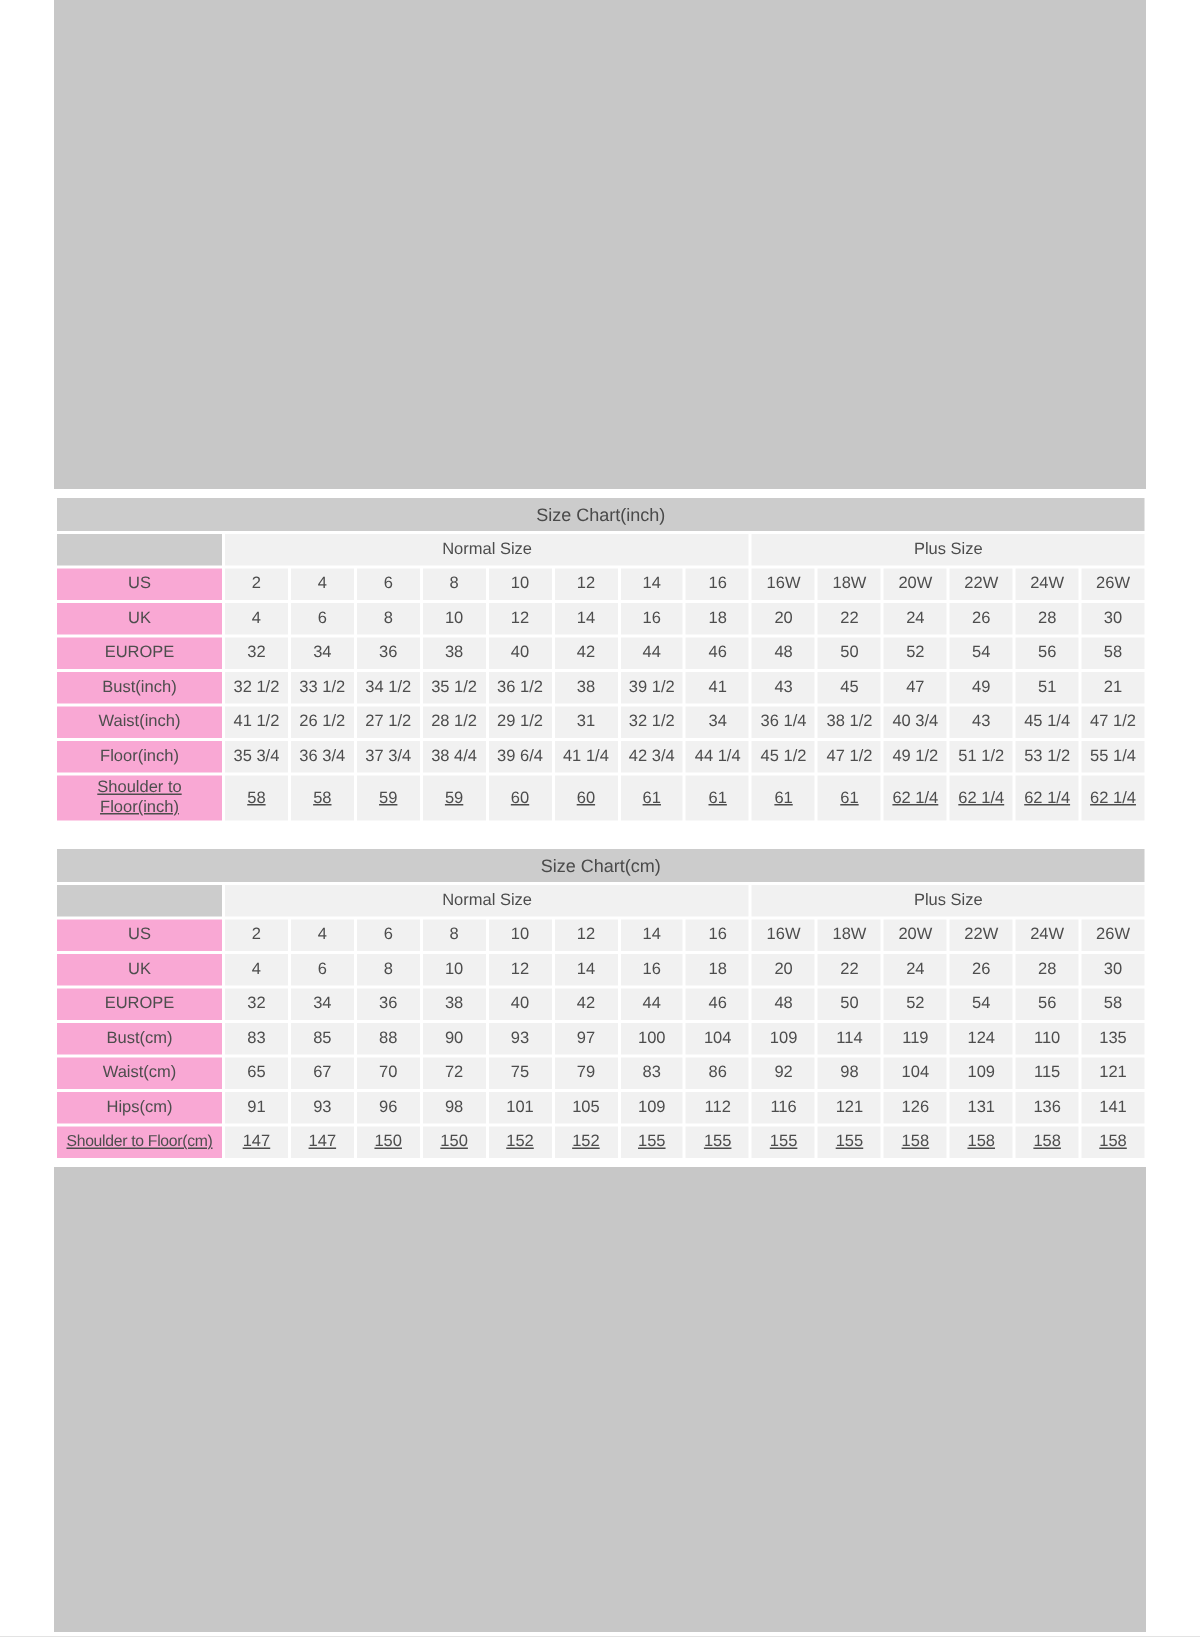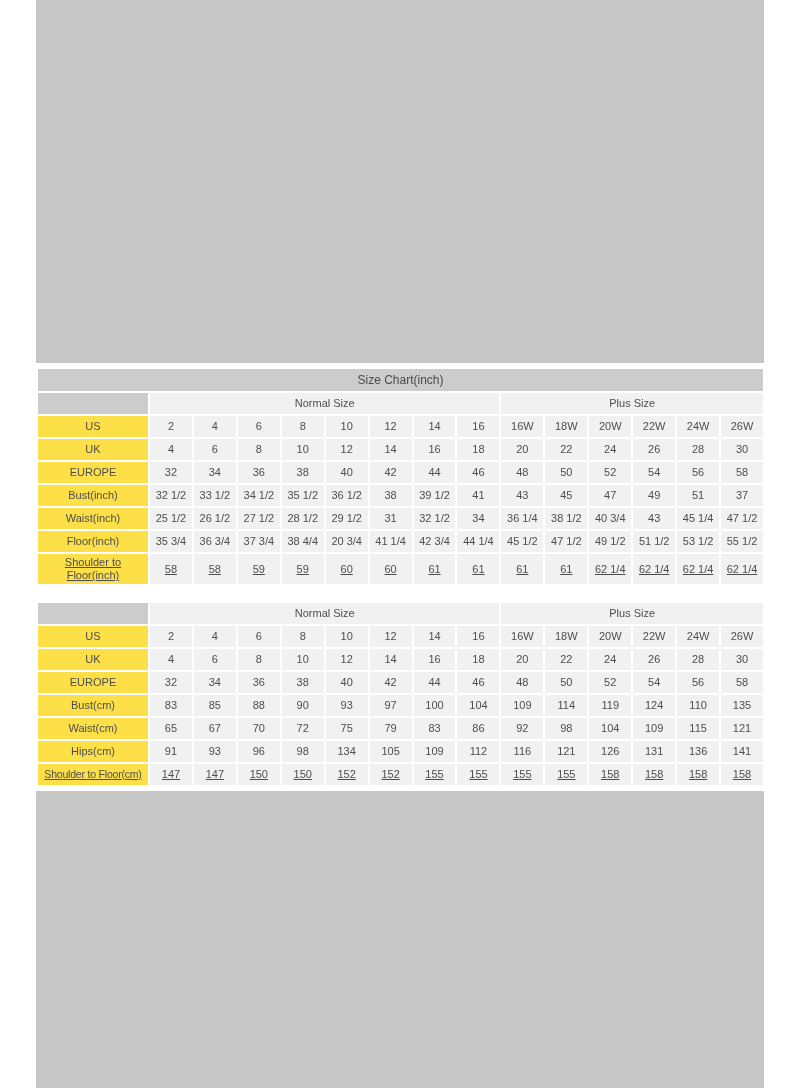--- a/index.html
+++ b/index.html
@@ -12,21 +12,20 @@
   .photo {
     width: 728px; height: 1088px;
     margin: 0 auto;
     background: #c7c7c7;
     padding-top: 326px;
     box-sizing: border-box;
   }
   .chart-section {
     background: #ffffff;
     padding: 6px 1px 6px 2px;
-    margin-top: 37px;
   }
   .size-table { background: #ffffff; }
   .size-table + .size-table { margin-top: 19px; }
   .title-bar {
     background: #cccccc;
     height: 22px; line-height: 22px;
     text-align: center;
     font-size: 12px;
     color: #4a4a4a;
     margin-bottom: 2px;
@@ -40,21 +39,21 @@
   .trow:last-child { margin-bottom: 0; text-decoration: underline; }
   .cell {
     display: flex; align-items: center; justify-content: center;
     min-height: 21px;
     font-size: 11px;
     text-align: center;
     line-height: 13px;
     padding: 2px 2px;
     box-sizing: border-box;
   }
-  .label { background: #fde047; }
+  .label { background: #f9a8d4; }
   .val { background: #f1f1f1; }
   .ghead { background: #cccccc; }
   
   .size-table:nth-of-type(2) .trow:last-child .label {
     white-space: nowrap;
     font-size: 10.5px;
     letter-spacing: -0.2px;
   }
 </style>
 </head>
@@ -129,55 +128,55 @@
             <div class="cell val">35 1/2</div>
             <div class="cell val">36 1/2</div>
             <div class="cell val">38</div>
             <div class="cell val">39 1/2</div>
             <div class="cell val">41</div>
             <div class="cell val">43</div>
             <div class="cell val">45</div>
             <div class="cell val">47</div>
             <div class="cell val">49</div>
             <div class="cell val">51</div>
-            <div class="cell val">37</div>
+            <div class="cell val">21</div>
           </div>
           <div class="trow">
             <div class="cell label">Waist(inch)</div>
-            <div class="cell val">25 1/2</div>
+            <div class="cell val">41 1/2</div>
             <div class="cell val">26 1/2</div>
             <div class="cell val">27 1/2</div>
             <div class="cell val">28 1/2</div>
             <div class="cell val">29 1/2</div>
             <div class="cell val">31</div>
             <div class="cell val">32 1/2</div>
             <div class="cell val">34</div>
             <div class="cell val">36 1/4</div>
             <div class="cell val">38 1/2</div>
             <div class="cell val">40 3/4</div>
             <div class="cell val">43</div>
             <div class="cell val">45 1/4</div>
             <div class="cell val">47 1/2</div>
           </div>
           <div class="trow">
             <div class="cell label">Floor(inch)</div>
             <div class="cell val">35 3/4</div>
             <div class="cell val">36 3/4</div>
             <div class="cell val">37 3/4</div>
             <div class="cell val">38 4/4</div>
-            <div class="cell val">20 3/4</div>
+            <div class="cell val">39 6/4</div>
             <div class="cell val">41 1/4</div>
             <div class="cell val">42 3/4</div>
             <div class="cell val">44 1/4</div>
             <div class="cell val">45 1/2</div>
             <div class="cell val">47 1/2</div>
             <div class="cell val">49 1/2</div>
             <div class="cell val">51 1/2</div>
             <div class="cell val">53 1/2</div>
-            <div class="cell val">55 1/2</div>
+            <div class="cell val">55 1/4</div>
           </div>
           <div class="trow">
             <div class="cell label">Shoulder to Floor(inch)</div>
             <div class="cell val">58</div>
             <div class="cell val">58</div>
             <div class="cell val">59</div>
             <div class="cell val">59</div>
             <div class="cell val">60</div>
             <div class="cell val">60</div>
             <div class="cell val">61</div>
@@ -186,20 +185,21 @@
             <div class="cell val">61</div>
             <div class="cell val">62 1/4</div>
             <div class="cell val">62 1/4</div>
             <div class="cell val">62 1/4</div>
             <div class="cell val">62 1/4</div>
           </div>
         </div>
   </div>
 
   <div class="size-table">
+    <div class="title-bar">Size Chart(cm)</div>
     <div class="grid">
           <div class="trow">
             <div class="cell ghead"></div>
             <div class="cell val" style="grid-column: span 8;">Normal Size</div>
             <div class="cell val" style="grid-column: span 6;">Plus Size</div>
           </div>
           <div class="trow">
             <div class="cell label">US</div>
             <div class="cell val">2</div>
             <div class="cell val">4</div>
@@ -283,21 +283,21 @@
             <div class="cell val">109</div>
             <div class="cell val">115</div>
             <div class="cell val">121</div>
           </div>
           <div class="trow">
             <div class="cell label">Hips(cm)</div>
             <div class="cell val">91</div>
             <div class="cell val">93</div>
             <div class="cell val">96</div>
             <div class="cell val">98</div>
-            <div class="cell val">134</div>
+            <div class="cell val">101</div>
             <div class="cell val">105</div>
             <div class="cell val">109</div>
             <div class="cell val">112</div>
             <div class="cell val">116</div>
             <div class="cell val">121</div>
             <div class="cell val">126</div>
             <div class="cell val">131</div>
             <div class="cell val">136</div>
             <div class="cell val">141</div>
           </div>

